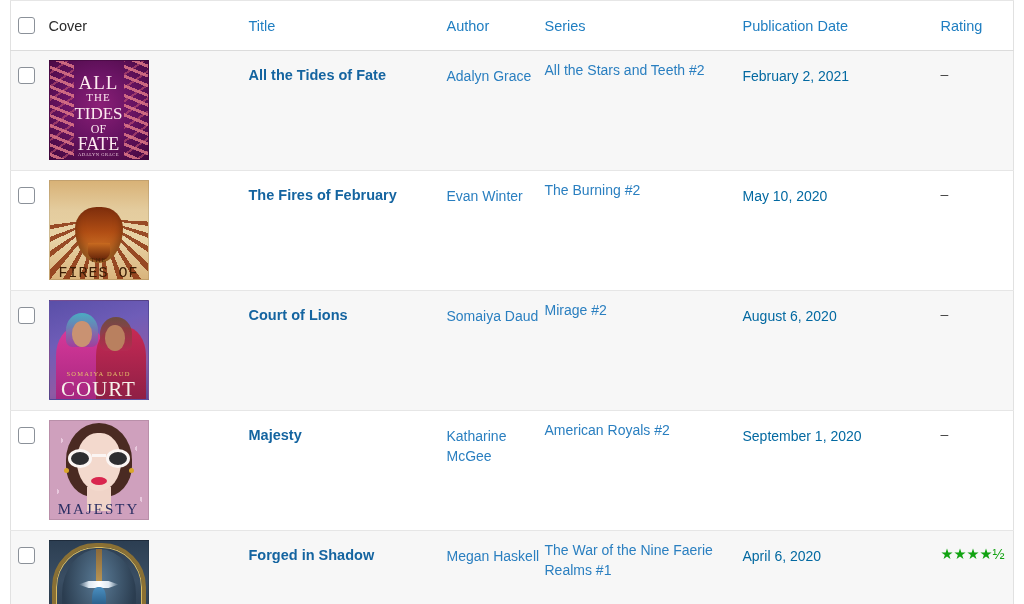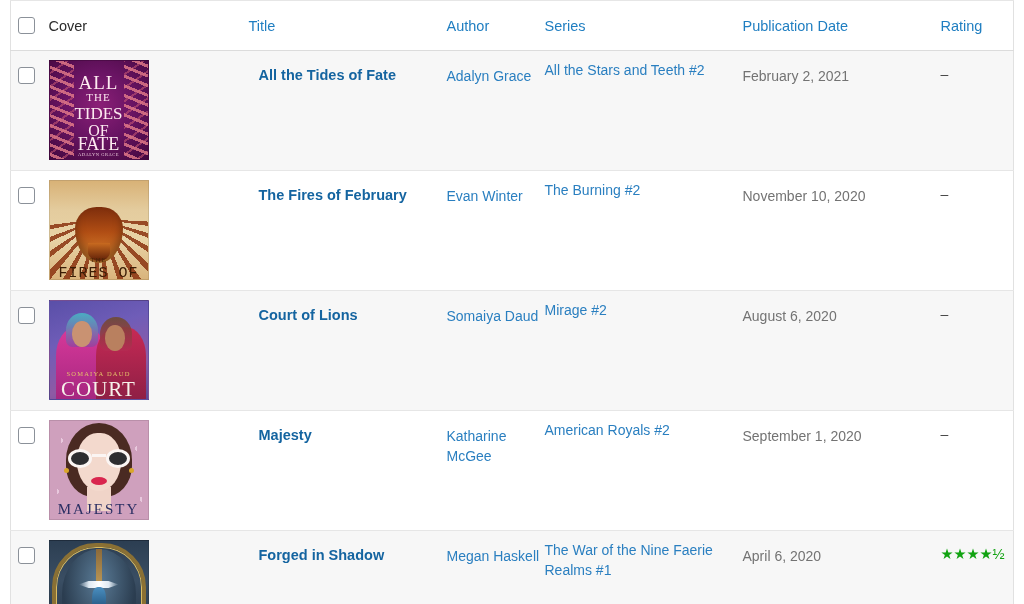--- a/index.html
+++ b/index.html
@@ -89,32 +89,31 @@
     vertical-align: middle;
   }
 
   
   a.title-link {
     color: #1464a0;
     font-weight: bold;
     font-size: 14.5px;
     text-decoration: none;
     line-height: 1.35;
-    margin-left: 10px;
   }
 
   a.plain-link {
     color: #2a7fc0;
     font-size: 14px;
     text-decoration: none;
     line-height: 1.45;
     display: inline-block;
   }
 
-  .date-text { color: #737373; font-size: 14px; line-height: 1.45; }
+  .date-text { color: #0369a1; font-size: 14px; line-height: 1.45; }
   .rating-dash { color: #4a4a4a; font-size: 14px; }
   .rating-stars {
     color: #12a312;
     font-size: 14.5px;
     letter-spacing: 0px;
     white-space: nowrap;
   }
 
   
   .cover {
@@ -142,21 +141,21 @@
     background:
       repeating-linear-gradient(22deg, rgba(233,128,140,0.85) 0 3px, rgba(233,128,140,0) 3px 9px),
       repeating-linear-gradient(-35deg, rgba(214,96,120,0.55) 0 2px, rgba(214,96,120,0) 2px 11px);
     opacity: .9;
   }
   .cv-tides .weed.l { left: -2px; }
   .cv-tides .weed.r { right: -2px; }
   .cv-tides .t1 { top: 12px; font-size: 19px; color: #fdeaf0; letter-spacing: 1px; }
   .cv-tides .t2 { top: 31px; font-size: 11px; color: #fdeaf0; letter-spacing: 1px; }
   .cv-tides .t3 { top: 44px; font-size: 17px; color: #fdeaf0; letter-spacing: 0px; }
-  .cv-tides .t4 { top: 62px; font-size: 16px; color: #fdeaf0; }
+  .cv-tides .t4 { top: 62px; font-size: 12px; color: #fdeaf0; }
   .cv-tides .t5 { top: 74px; font-size: 18px; color: #fdeaf0; }
   .cv-tides .t6 { top: 92px; font-size: 4.5px; color: #e8c8d8; letter-spacing: .5px; }
 
   
   .cv-fires {
     background:
       linear-gradient(180deg, #d8b277 0%, #e4cc9e 30%, #e8d3a6 60%, #d9b47c 100%);
   }
   .cv-fires .rays {
     position: absolute; left: 50%; top: 38px; width: 120px; height: 120px;
@@ -377,21 +376,21 @@
         <td class="td-title">
           <a class="title-link" href="#">The Fires of February</a>
         </td>
         <td class="td-author">
           <a class="plain-link" href="#">Evan Winter</a>
         </td>
         <td class="td-series">
           <a class="plain-link" href="#">The Burning #2</a>
         </td>
         <td class="td-date">
-          <span class="date-text">November 10, 2020</span>
+          <span class="date-text">May 10, 2020</span>
         </td>
         <td class="td-rating">
           <span class="rating-dash">–</span>
         </td>
       </tr>
 
       <tr class="odd">
         <td class="td-check">
           <span class="cb"></span>
         </td>

